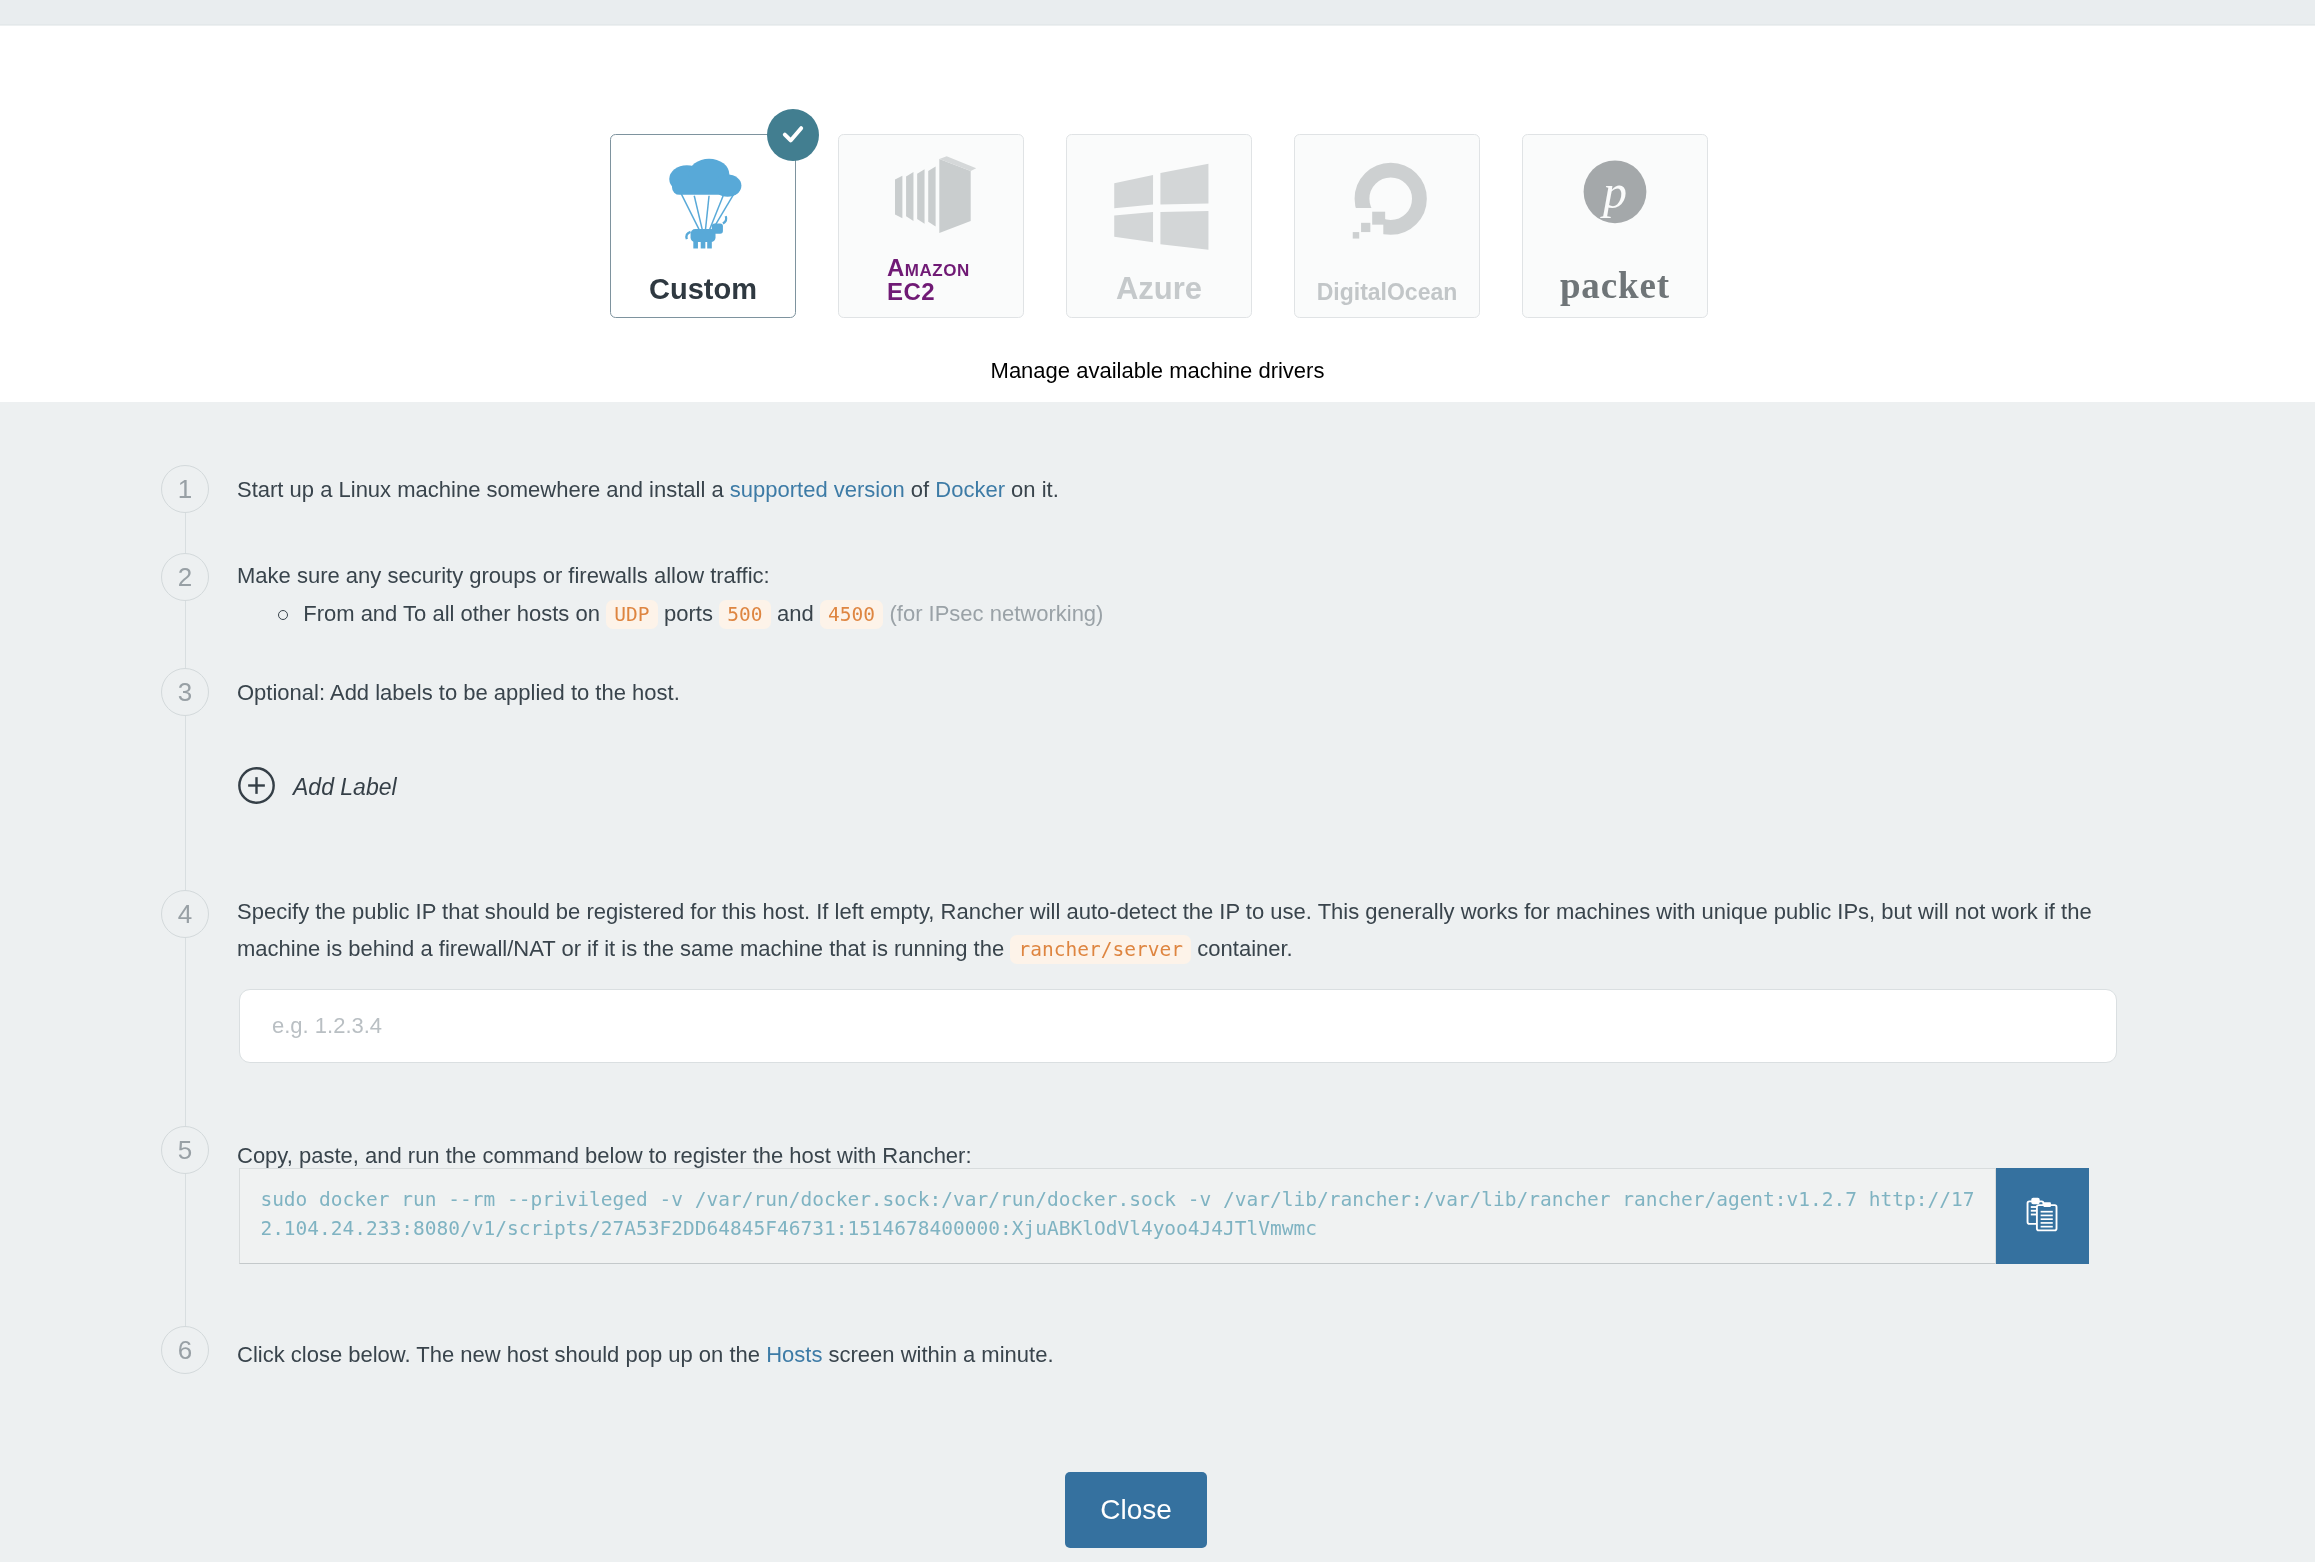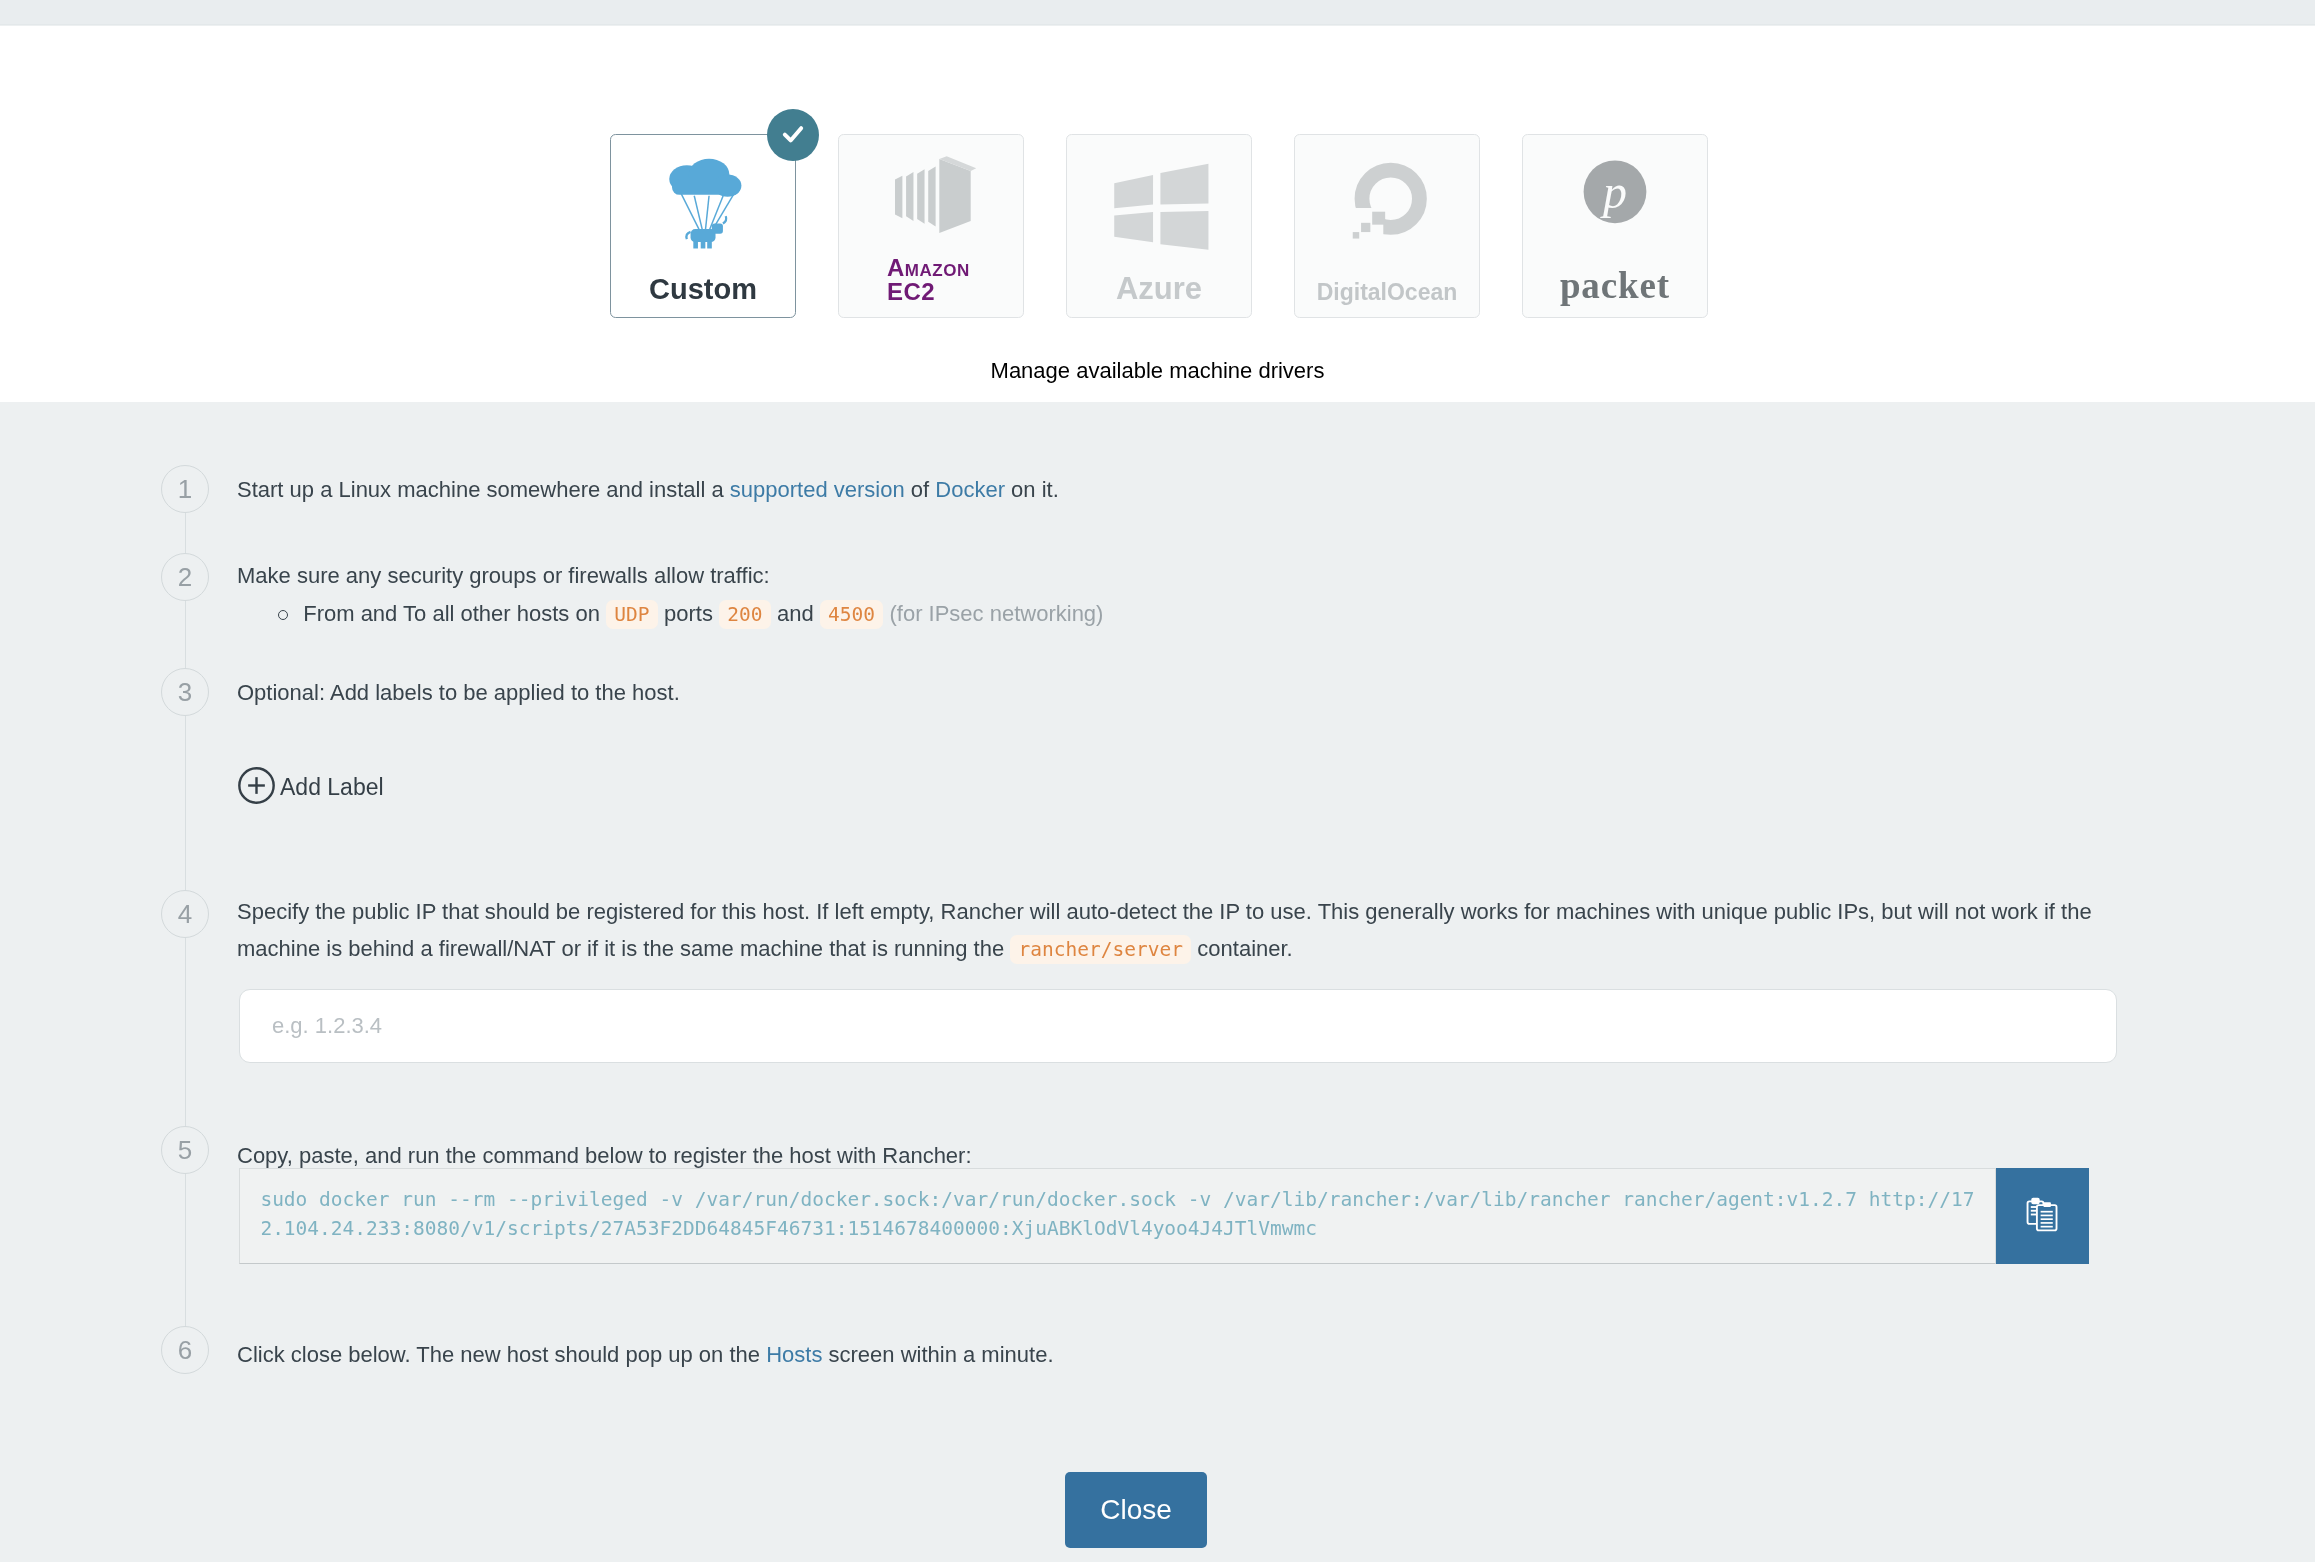--- a/index.html
+++ b/index.html
@@ -46,21 +46,21 @@
   .muted{color:#9aa2a7;}
   .code-badge{
     font-family:"DejaVu Sans Mono",monospace;font-size:19.5px;color:#de8540;
     background:#fdf3e9;border-radius:7px;padding:2.8px 8.3px;white-space:nowrap;
   }
   .bullet-dot{
     display:inline-block;width:10.2px;height:10.2px;border:1.9px solid #39444c;border-radius:50%;
     margin-right:15px;vertical-align:0.9px;box-sizing:border-box;
   }
   
-  .add-label{position:absolute;left:237px;top:766px;display:flex;align-items:center;gap:4px;cursor:pointer;}
+  .add-label{position:absolute;left:237px;top:766px;display:flex;align-items:center;gap:17px;cursor:pointer;font-style:italic;}
   .add-label-text{font-size:23px;color:#353f47;}
   
   .ip-input{
     position:absolute;left:239px;top:989px;width:1878px;height:74px;box-sizing:border-box;
     background:#ffffff;border:0.9px solid #dadfe1;border-radius:11px;
     font-size:22px;color:#39444c;padding:0 32px;outline:none;
     font-family:"Liberation Sans",sans-serif;
   }
   .ip-input::placeholder{color:#b9bfc3;}
   
@@ -192,21 +192,21 @@
 <div class="step-circle c1">1</div>
 <div class="step-circle c2">2</div>
 <div class="step-circle c3">3</div>
 <div class="step-circle c4">4</div>
 <div class="step-circle c5">5</div>
 <div class="step-circle c6">6</div>
 
 <div class="step-text" style="top:471px;"><span>Start up a Linux machine somewhere and install a </span><a class="lnk">supported version</a><span> of </span><a class="lnk">Docker</a><span> on it.</span></div>
 
 <div class="step-text" style="top:557px;">Make sure any security groups or firewalls allow traffic:</div>
-<div class="step-text" style="top:595px;left:278px;"><span class="bullet-dot"></span><span>From and To all other hosts on </span><span class="code-badge">UDP</span><span> ports </span><span class="code-badge">200</span><span> and </span><span class="code-badge">4500</span><span class="muted"> (for IPsec networking)</span></div>
+<div class="step-text" style="top:595px;left:278px;"><span class="bullet-dot"></span><span>From and To all other hosts on </span><span class="code-badge">UDP</span><span> ports </span><span class="code-badge">500</span><span> and </span><span class="code-badge">4500</span><span class="muted"> (for IPsec networking)</span></div>
 
 <div class="step-text" style="top:674px;">Optional: Add labels to be applied to the host.</div>
 
 <div class="add-label">
   <span>
     <svg width="39" height="39" viewBox="0 0 42 42">
       <circle cx="21" cy="21" r="18.5" fill="none" stroke="#353f47" stroke-width="2.6"></circle>
       <line x1="12" y1="21" x2="30" y2="21" stroke="#353f47" stroke-width="2.6"></line>
       <line x1="21" y1="12" x2="21" y2="30" stroke="#353f47" stroke-width="2.6"></line>
     </svg>

